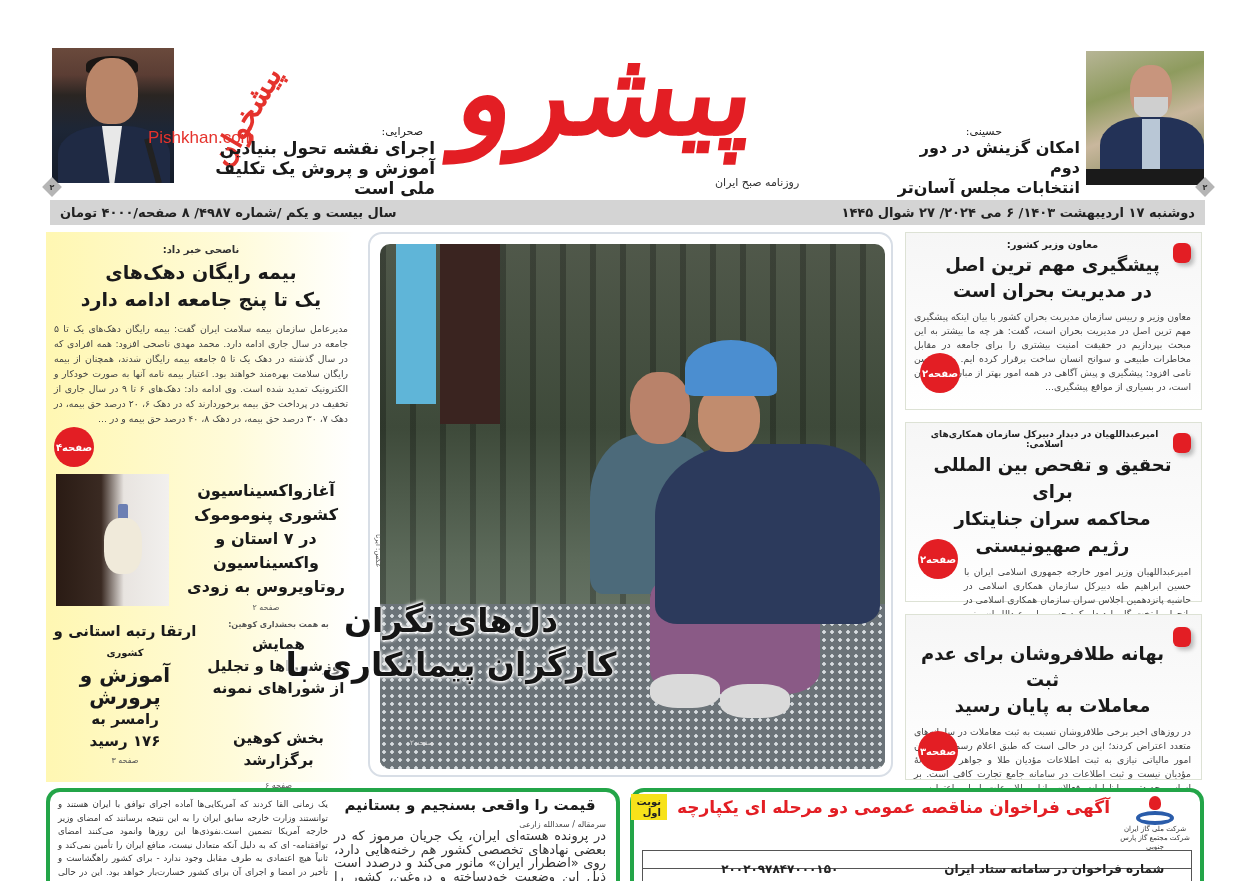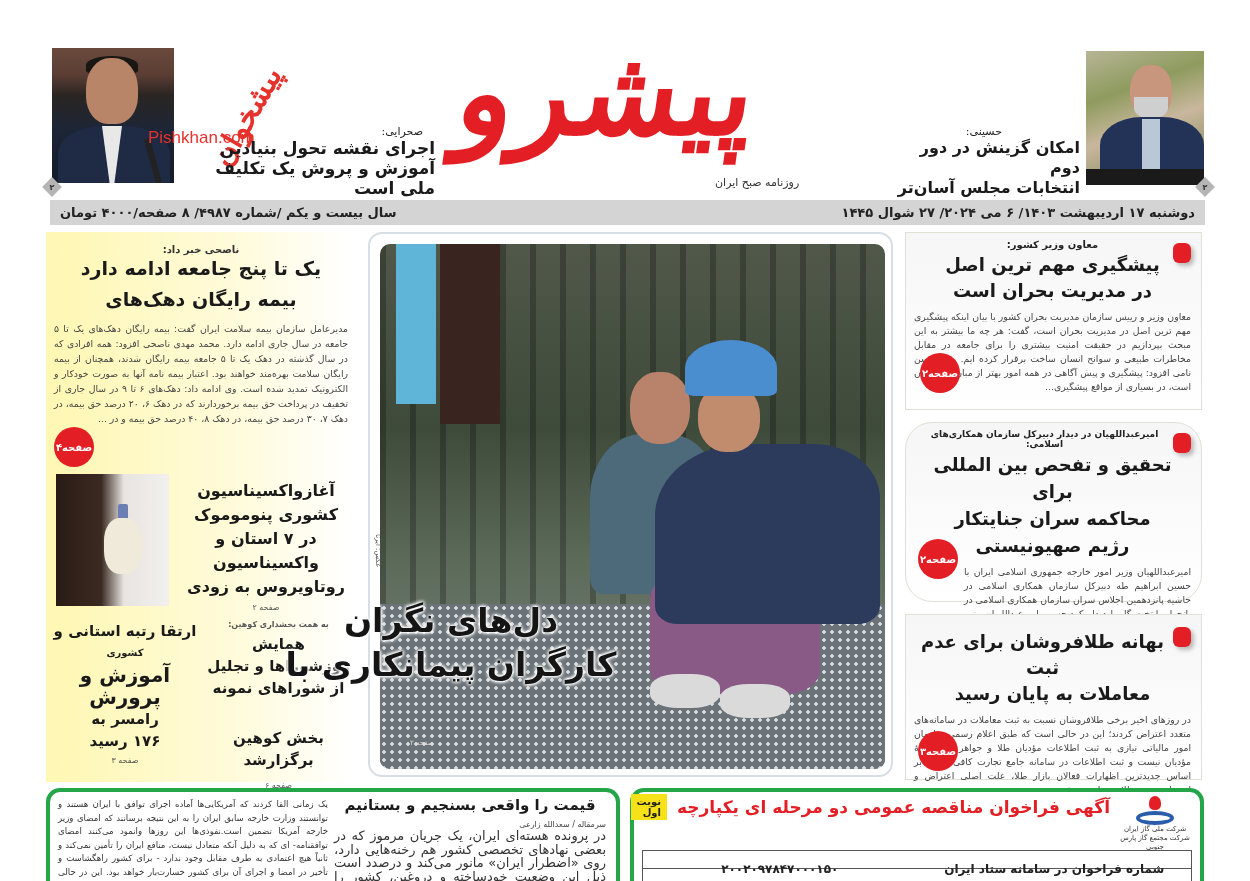--- a/index.html
+++ b/index.html
@@ -219,43 +219,43 @@
 
 <div class="box-right" style="top:232px; height:178px;" data-name="news-box-crisis-management">
   <div class="red-dot" style="top:10px;" data-name="bullet-icon"></div>
   <div class="r-kicker" data-name="story-kicker">معاون وزیر کشور:</div>
   <div class="r-head" data-name="story-headline-line">پیشگیری مهم ترین اصل</div>
   <div class="r-head" style="margin-top:0;" data-name="story-headline-line">در مدیریت بحران است</div>
   <div class="r-body" style="margin-right:0; margin-left:0;" data-name="story-body">معاون وزیر و رییس سازمان مدیریت بحران کشور با بیان اینکه پیشگیری مهم ترین اصل در مدیریت بحران است، گفت: هر چه ما بیشتر به این مبحث بپردازیم در حقیقت امنیت بیشتری را برای جامعه در مقابل مخاطرات طبیعی و سوانح انسان ساخت برقرار کرده ایم. محمدحسن نامی افزود: پیشگیری و پیش آگاهی در همه امور بهتر از مبارزه و درمان است، در بسیاری از مواقع پیشگیری...</div>
   <div class="page-ball" style="left:14px; top:120px;" data-name="page-badge">صفحه۲</div>
 </div>
 
-<div class="box-right" style="top:422px; height:180px;border-radius:27px;" data-name="news-box-amirabdollahian">
+<div class="box-right" style="top:422px; height:180px;" data-name="news-box-amirabdollahian">
   <div class="red-dot" style="top:10px;" data-name="bullet-icon"></div>
   <div class="r-kicker" style="font-size:9px; padding-right:16px;" data-name="story-kicker">امیرعبداللهیان در دیدار دبیرکل سازمان همکاری‌های اسلامی:</div>
   <div class="r-head" style="line-height:27px;" data-name="story-headline-line">تحقیق و تفحص بین المللی برای</div>
   <div class="r-head" style="margin-top:0; line-height:27px;" data-name="story-headline-line">محاکمه سران جنایتکار</div>
   <div class="r-head" style="margin-top:0; line-height:27px;" data-name="story-headline-line">رژیم صهیونیستی</div>
   <div class="r-body" style="margin-left:50px;" data-name="story-body">امیرعبداللهیان وزیر امور خارجه جمهوری اسلامی ایران با حسین ابراهیم طه دبیرکل سازمان همکاری اسلامی در حاشیه پانزدهمین اجلاس سران سازمان همکاری اسلامی در بانجول پایتخت گامبیا دیدار کرد.حسین امیرعبداللهیان وزیر امور ...</div>
   <div class="page-ball" style="left:12px; top:116px;" data-name="page-badge">صفحه۲</div>
 </div>
 
 <div class="box-right" style="top:614px; height:166px;" data-name="news-box-gold-traders">
   <div class="red-dot" style="top:12px;" data-name="bullet-icon"></div>
-  <div class="r-head" style="margin-top:8px; padding-right:20px;" data-name="story-headline-line">بهانه طلافروشان برای عدم ثبت</div>
+  <div class="r-head" style="margin-top:20px; padding-right:20px;" data-name="story-headline-line">بهانه طلافروشان برای عدم ثبت</div>
   <div class="r-head" style="margin-top:0;" data-name="story-headline-line">معاملات به پایان رسید</div>
   <div class="r-body" style="margin-left:0;" data-name="story-body">در روزهای اخیر برخی طلافروشان نسبت به ثبت معاملات در سامانه‌های متعدد اعتراض کردند؛ این در حالی است که طبق اعلام رسمی سازمان امور مالیاتی نیازی به ثبت اطلاعات مؤدیان طلا و جواهر در سامانهٔ مؤدیان نیست و ثبت اطلاعات در سامانه جامع تجارت کافی است. بر اساس جدیدترین اظهارات فعالان بازار طلا، علت اصلی اعتراض و اعتصاب صنف طلا و جواهر در شهر ...</div>
   <div class="page-ball" style="left:12px; top:116px;" data-name="page-badge">صفحه۳</div>
 </div>
 
 <div class="left-panel" data-name="left-column">
   <div class="abs" style="left:8px; top:12px; width:294px;" data-name="story-free-insurance">
     <div class="l-kicker" data-name="story-kicker">ناصحی خبر داد:</div>
+    <div class="l-head" style="margin-top:4px;" data-name="story-headline-line">بیمه رایگان دهک‌های</div>
     <div class="l-head" data-name="story-headline-line">یک تا پنج جامعه ادامه دارد</div>
-    <div class="l-head" style="margin-top:4px;" data-name="story-headline-line">بیمه رایگان دهک‌های</div>
     <div class="l-body" style="margin-top:8px;" data-name="story-body">مدیرعامل سازمان بیمه سلامت ایران گفت: بیمه رایگان دهک‌های یک تا ۵ جامعه در سال جاری ادامه دارد. محمد مهدی ناصحی افزود: همه افرادی که در سال گذشته در دهک یک تا ۵ جامعه بیمه رایگان شدند، همچنان از بیمه رایگان سلامت بهره‌مند خواهند بود. اعتبار بیمه نامه آنها به صورت خودکار و الکترونیک تمدید شده است. وی ادامه داد: دهک‌های ۶ تا ۹ در سال جاری از تخفیف در پرداخت حق بیمه برخوردارند که در دهک ۶، ۲۰ درصد حق بیمه، در دهک ۷، ۳۰ درصد حق بیمه، در دهک ۸، ۴۰ درصد حق بیمه و در ...</div>
   </div>
   <div class="page-ball" style="left:8px; top:195px;" data-name="page-badge">صفحه۴</div>
 
   <div class="vacc-photo" data-name="photo-vaccine">
     <div class="vial"></div>
       <div class="glove"></div>
   </div>
   <div class="abs" style="left:140px; top:247px; width:160px;" data-name="story-vaccination">
     <div class="mid-head" data-name="story-headline-line">آغازواکسیناسیون</div>

